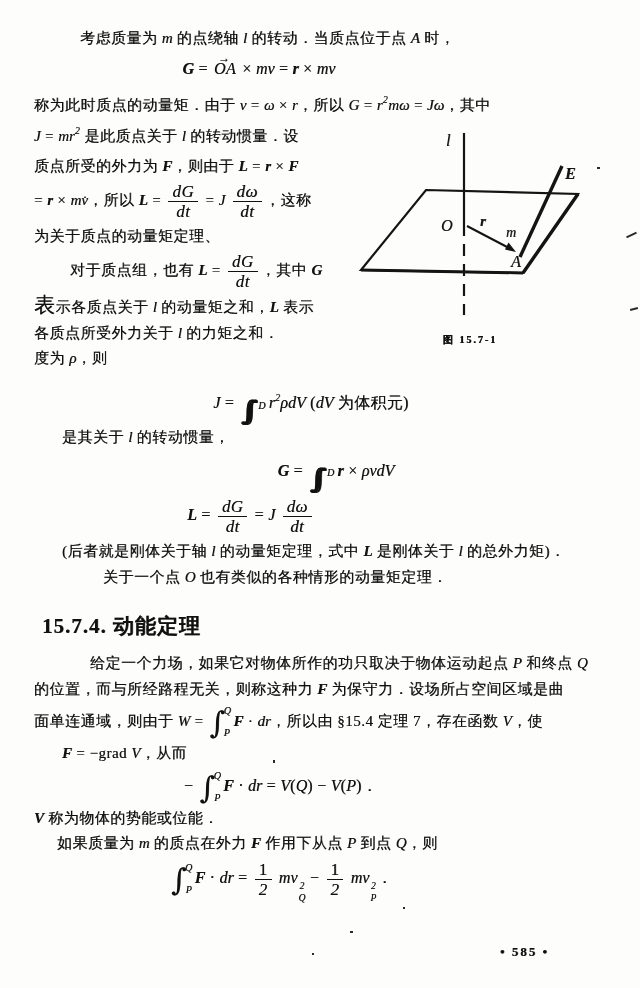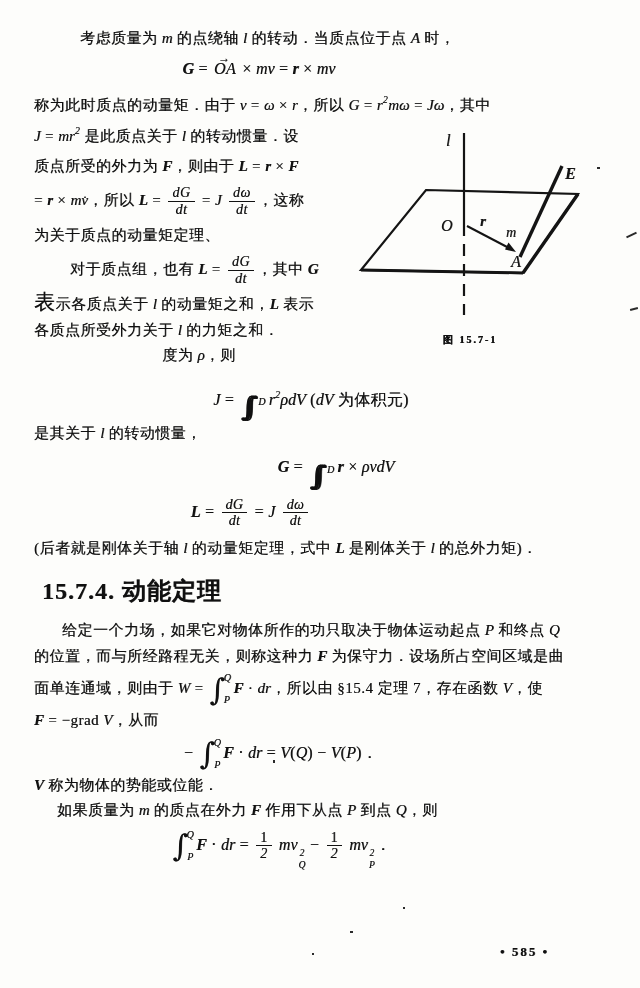--- a/index.html
+++ b/index.html
@@ -5,49 +5,49 @@
   html,body{margin:0;padding:0;background:#e8e8e6;}
   .page{
     width:640px;height:988px;position:relative;overflow:hidden;
     background:#fdfdfb;color:#101010;
     font-family:"Liberation Serif","DejaVu Serif",serif;
     text-shadow:0.4px 0.2px 0 rgba(10,10,10,0.6);
   }
   .content{position:absolute;left:0;top:0;width:640px;padding:26px 112px 0 34px;box-sizing:border-box;}
   .para{font-size:15px;letter-spacing:0.5px;white-space:nowrap;}
   .lh25{line-height:25px;}
-  .lh26{line-height:26px;}
+  .lh26{line-height:26px;margin-left:28px;}
   .ind46{text-indent:46px;}
   .ind41{text-indent:41px;}
   .ind28{text-indent:28px;}
   .ind23{text-indent:23px;}
   .seg-i{font-style:italic;letter-spacing:0;}
   .seg-bi{font-style:italic;font-weight:bold;letter-spacing:0;}
   .seg-sup{font-size:10px;vertical-align:7px;font-style:italic;}
   .bigchar{font-size:21px;}
   .formula{font-size:16px;text-align:center;letter-spacing:0.3px;}
   .frac{display:inline-flex;flex-direction:column;align-items:center;vertical-align:middle;
-        font-size:14px;line-height:1.12;margin:0 3px;text-align:center;}
+        font-size:17px;line-height:1.12;margin:0 3px;text-align:center;}
   .frac .fn{border-bottom:1.6px solid #111;padding:0 4px 0;}
   .frac .fd{padding:0 2px;font-style:italic;}
   .frac.it{font-style:italic;}
   .int{display:inline-flex;align-items:center;margin:0 2px;vertical-align:middle;}
   .int-s{font-size:30px;line-height:0.9;font-family:"DejaVu Serif",serif;}
   .int-l{display:inline-flex;flex-direction:column;justify-content:space-between;height:32px;
          font-size:10px;font-style:italic;margin-left:-2px;line-height:1;}
   .iiint{display:inline-flex;align-items:flex-end;margin:0 2px;vertical-align:middle;}
   .iiint-s{font-size:27px;line-height:1;letter-spacing:-0.45em;padding-right:0.45em;font-family:"DejaVu Serif",serif;}
   .iiint-d{font-size:10px;font-style:italic;margin:0 1px -2px 0;}
   .ss{display:inline-flex;flex-direction:column;font-size:9.5px;line-height:1.25;font-style:italic;
       vertical-align:-6px;margin-left:1px;}
   .vec{position:relative;font-style:italic;display:inline-block;margin:0 2px;}
   .vec-a{position:absolute;top:-11px;left:4px;font-size:12px;font-style:normal;}
   .twocol-left{width:330px;}
   .tline{font-size:15px;letter-spacing:0.5px;white-space:nowrap;}
-  .heading{font-size:24px;letter-spacing:1px;margin:14px 0 10px 8px;}
+  .heading{font-size:21px;letter-spacing:1px;margin:22px 0 10px 8px;}
   .fig{position:absolute;left:350px;top:130px;width:290px;height:250px;}
   .fig-caption{position:absolute;left:30px;top:203px;width:180px;text-align:center;
                font-size:10px;letter-spacing:2px;font-weight:bold;text-shadow:0.3px 0 0 #111;}
   .page-number{position:absolute;left:500px;top:944px;font-size:13px;letter-spacing:2px;font-weight:bold;}
   .speck{position:absolute;background:#2a2a2a;}
 </style>
 </head>
 <body>
 
 <div class="page">
@@ -67,40 +67,41 @@
             <span class="fn">dω</span>
             <span class="fd">dt</span>
           </span>，这称</div>
       <div class="tline" style="line-height:31px;">为关于质点的动量矩定理、</div>
       <div class="tline" style="line-height:37px;padding-left:36px;">对于质点组，也有 <span class="seg-bi">L</span> = <span class="frac it">
             <span class="fn">dG</span>
             <span class="fd">dt</span>
           </span>，其中 <span class="seg-bi">G</span></div>
       <div class="tline" style="line-height:28px;"><span class="bigchar">表</span>示各质点关于 <span class="seg-i">l</span> 的动量矩之和，<span class="seg-bi">L</span> 表示</div>
       <div class="tline" style="line-height:25px;">各质点所受外力关于 <span class="seg-i">l</span> 的力矩之和．</div>
-      <div class="tline" style="line-height:24px;text-align:center;">度为 <span class="seg-i">ρ</span>，则</div>
+      <div class="tline" style="line-height:24px;">度为 <span class="seg-i">ρ</span>，则</div>
     </div>
 
     <div class="formula" style="line-height:40px;margin-top:8px;padding-left:60px;"><span class="seg-i">J</span> = <span class="iiint">
           <span class="iiint-s">∫∫∫</span>
           <span class="iiint-d">D</span>
         </span><span class="seg-i">r</span><span class="seg-sup">2</span><span class="seg-i">ρdV</span> (<span class="seg-i">dV</span> 为体积元)</div>
     <div class="para lh26">是其关于 <span class="seg-i">l</span> 的转动惯量，</div>
     <div class="formula" style="line-height:42px;padding-left:110px;"><span class="seg-bi">G</span> = <span class="iiint">
           <span class="iiint-s">∫∫∫</span>
           <span class="iiint-d">D</span>
         </span><span class="seg-bi">r</span> × <span class="seg-i">ρvdV</span></div>
     <div class="formula" style="line-height:46px;padding-right:60px;"><span class="seg-bi">L</span> = <span class="frac it">
           <span class="fn">dG</span>
           <span class="fd">dt</span>
         </span> = <span class="seg-i">J</span> <span class="frac it">
           <span class="fn">dω</span>
           <span class="fd">dt</span>
         </span></div>
     <div class="para lh26">(后者就是刚体关于轴 <span class="seg-i">l</span> 的动量矩定理，式中 <span class="seg-bi">L</span> 是刚体关于 <span class="seg-i">l</span> 的总外力矩)．</div>
+    <div class="para lh26 ind41">关于一个点 <span class="seg-i">O</span> 也有类似的各种情形的动量矩定理．</div>
 
     <h2 class="heading">15.7.4. 动能定理</h2>
 
     <div class="para lh26 ind28">给定一个力场，如果它对物体所作的功只取决于物体运动起点 <span class="seg-i">P</span> 和终点 <span class="seg-i">Q</span></div>
     <div class="para" style="line-height:27px;">的位置，而与所经路程无关，则称这种力 <span class="seg-bi">F</span> 为保守力．设场所占空间区域是曲</div>
     <div class="para" style="line-height:37px;">面单连通域，则由于 <span class="seg-i">W</span> = <span class="int">
           <span class="int-s">∫</span>
           <span class="int-l">
             <span>Q</span>
             <span>P</span>

